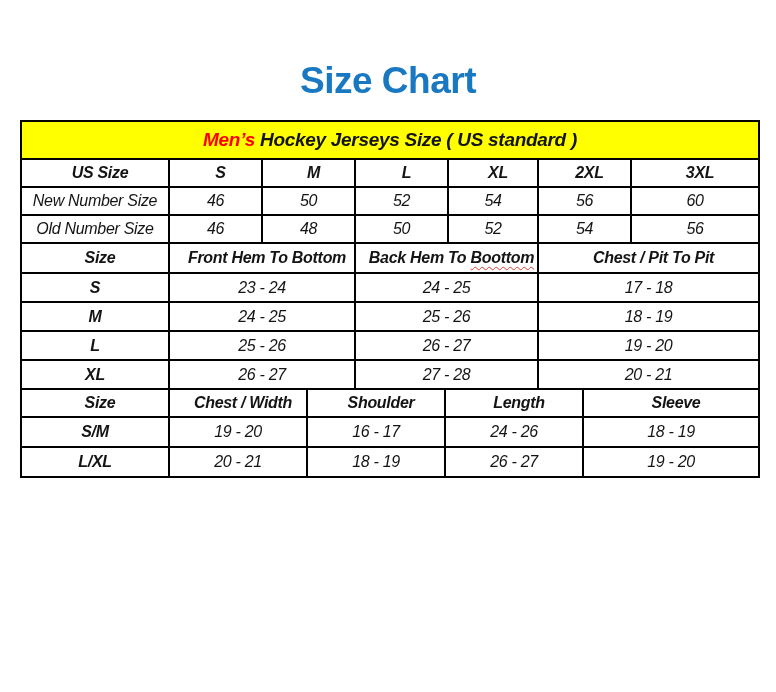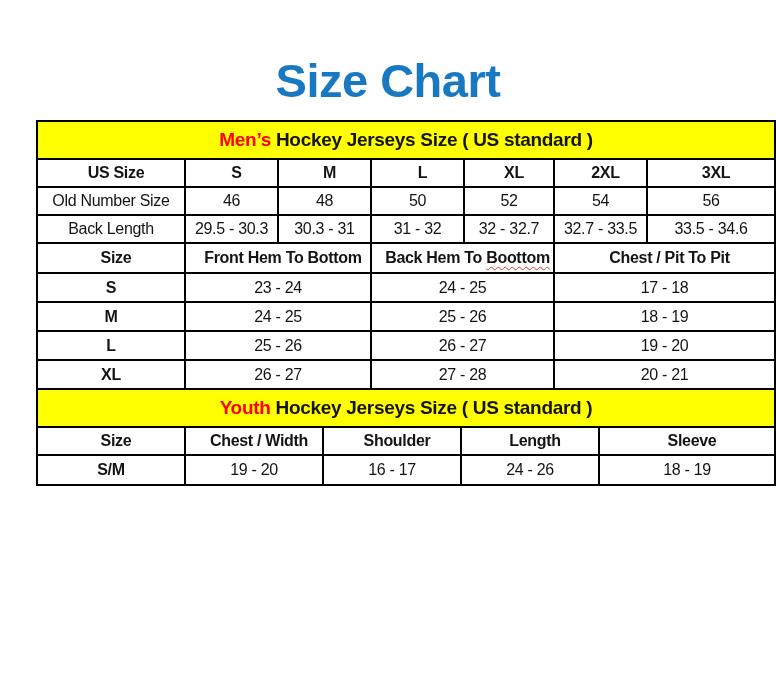--- a/index.html
+++ b/index.html
@@ -9,31 +9,32 @@
     height: 692px;
     background: #ffffff;
     overflow: hidden;
     font-family: "Liberation Sans", sans-serif;
     color: #141414;
   }
   .page-title {
     margin: 0;
     padding-top: 60px;
     text-align: center;
-    font-size: 47px;
+    font-size: 37px;
     line-height: 42px;
     font-weight: bold;
     color: #1878C2;
     letter-spacing: -0.5px;
   }
   .sheet {
     position: absolute;
-    left: 36px;
+    left: 20px;
     top: 120px;
     width: 738px;
+    font-style: italic;
   }
   table {
     border-collapse: collapse;
     table-layout: fixed;
     width: 738px;
   }
   table.t2, table.t3 { margin-top: -2px; }
   td, th {
     border: 2px solid #000000;
     text-align: center;
@@ -90,36 +91,36 @@
     <tr class="head">
       <th>US Size</th>
       <th>S</th>
       <th>M</th>
       <th>L</th>
       <th>XL</th>
       <th>2XL</th>
       <th>3XL</th>
     </tr>
     <tr class="data">
+      <td class="rowlabel">New Number Size</td>
+      <td>46</td>
+      <td>50</td>
+      <td>52</td>
+      <td>54</td>
+      <td>56</td>
+      <td>60</td>
+    </tr>
+    <tr class="data">
       <td class="rowlabel">Old Number Size</td>
       <td>46</td>
       <td>48</td>
       <td>50</td>
       <td>52</td>
       <td>54</td>
       <td>56</td>
-    </tr>
-    <tr class="data">
-      <td class="rowlabel">Back Length</td>
-      <td>29.5 - 30.3</td>
-      <td>30.3 - 31</td>
-      <td>31 - 32</td>
-      <td>32 - 32.7</td>
-      <td>32.7 - 33.5</td>
-      <td>33.5 - 34.6</td>
     </tr>
   </tbody>
     </table>
 
   <table class="t2">
     <colgroup>
       <col style="width:148px">
         <col style="width:186px">
         <col style="width:183px">
         <col style="width:221px">
@@ -160,33 +161,37 @@
 
   <table class="t3">
     <colgroup>
       <col style="width:148px">
         <col style="width:138px">
         <col style="width:138px">
         <col style="width:138px">
         <col style="width:176px">
     </colgroup>
     <tbody>
-        <tr class="band">
-      <td colspan="5"><span class="hl">Youth</span><span> Hockey Jerseys Size ( US standard )</span></td>
-    </tr>
     <tr class="head">
       <th>Size</th>
       <th>Chest / Width</th>
       <th>Shoulder</th>
       <th>Length</th>
       <th>Sleeve</th>
     </tr>
     <tr class="data">
       <td class="rowlabel-b">S/M</td>
       <td>19 - 20</td>
       <td>16 - 17</td>
       <td>24 - 26</td>
       <td>18 - 19</td>
     </tr>
+    <tr class="data">
+      <td class="rowlabel-b">L/XL</td>
+      <td>20 - 21</td>
+      <td>18 - 19</td>
+      <td>26 - 27</td>
+      <td>19 - 20</td>
+    </tr>
   </tbody>
     </table>
 
 </div>
 
 </body></html>

